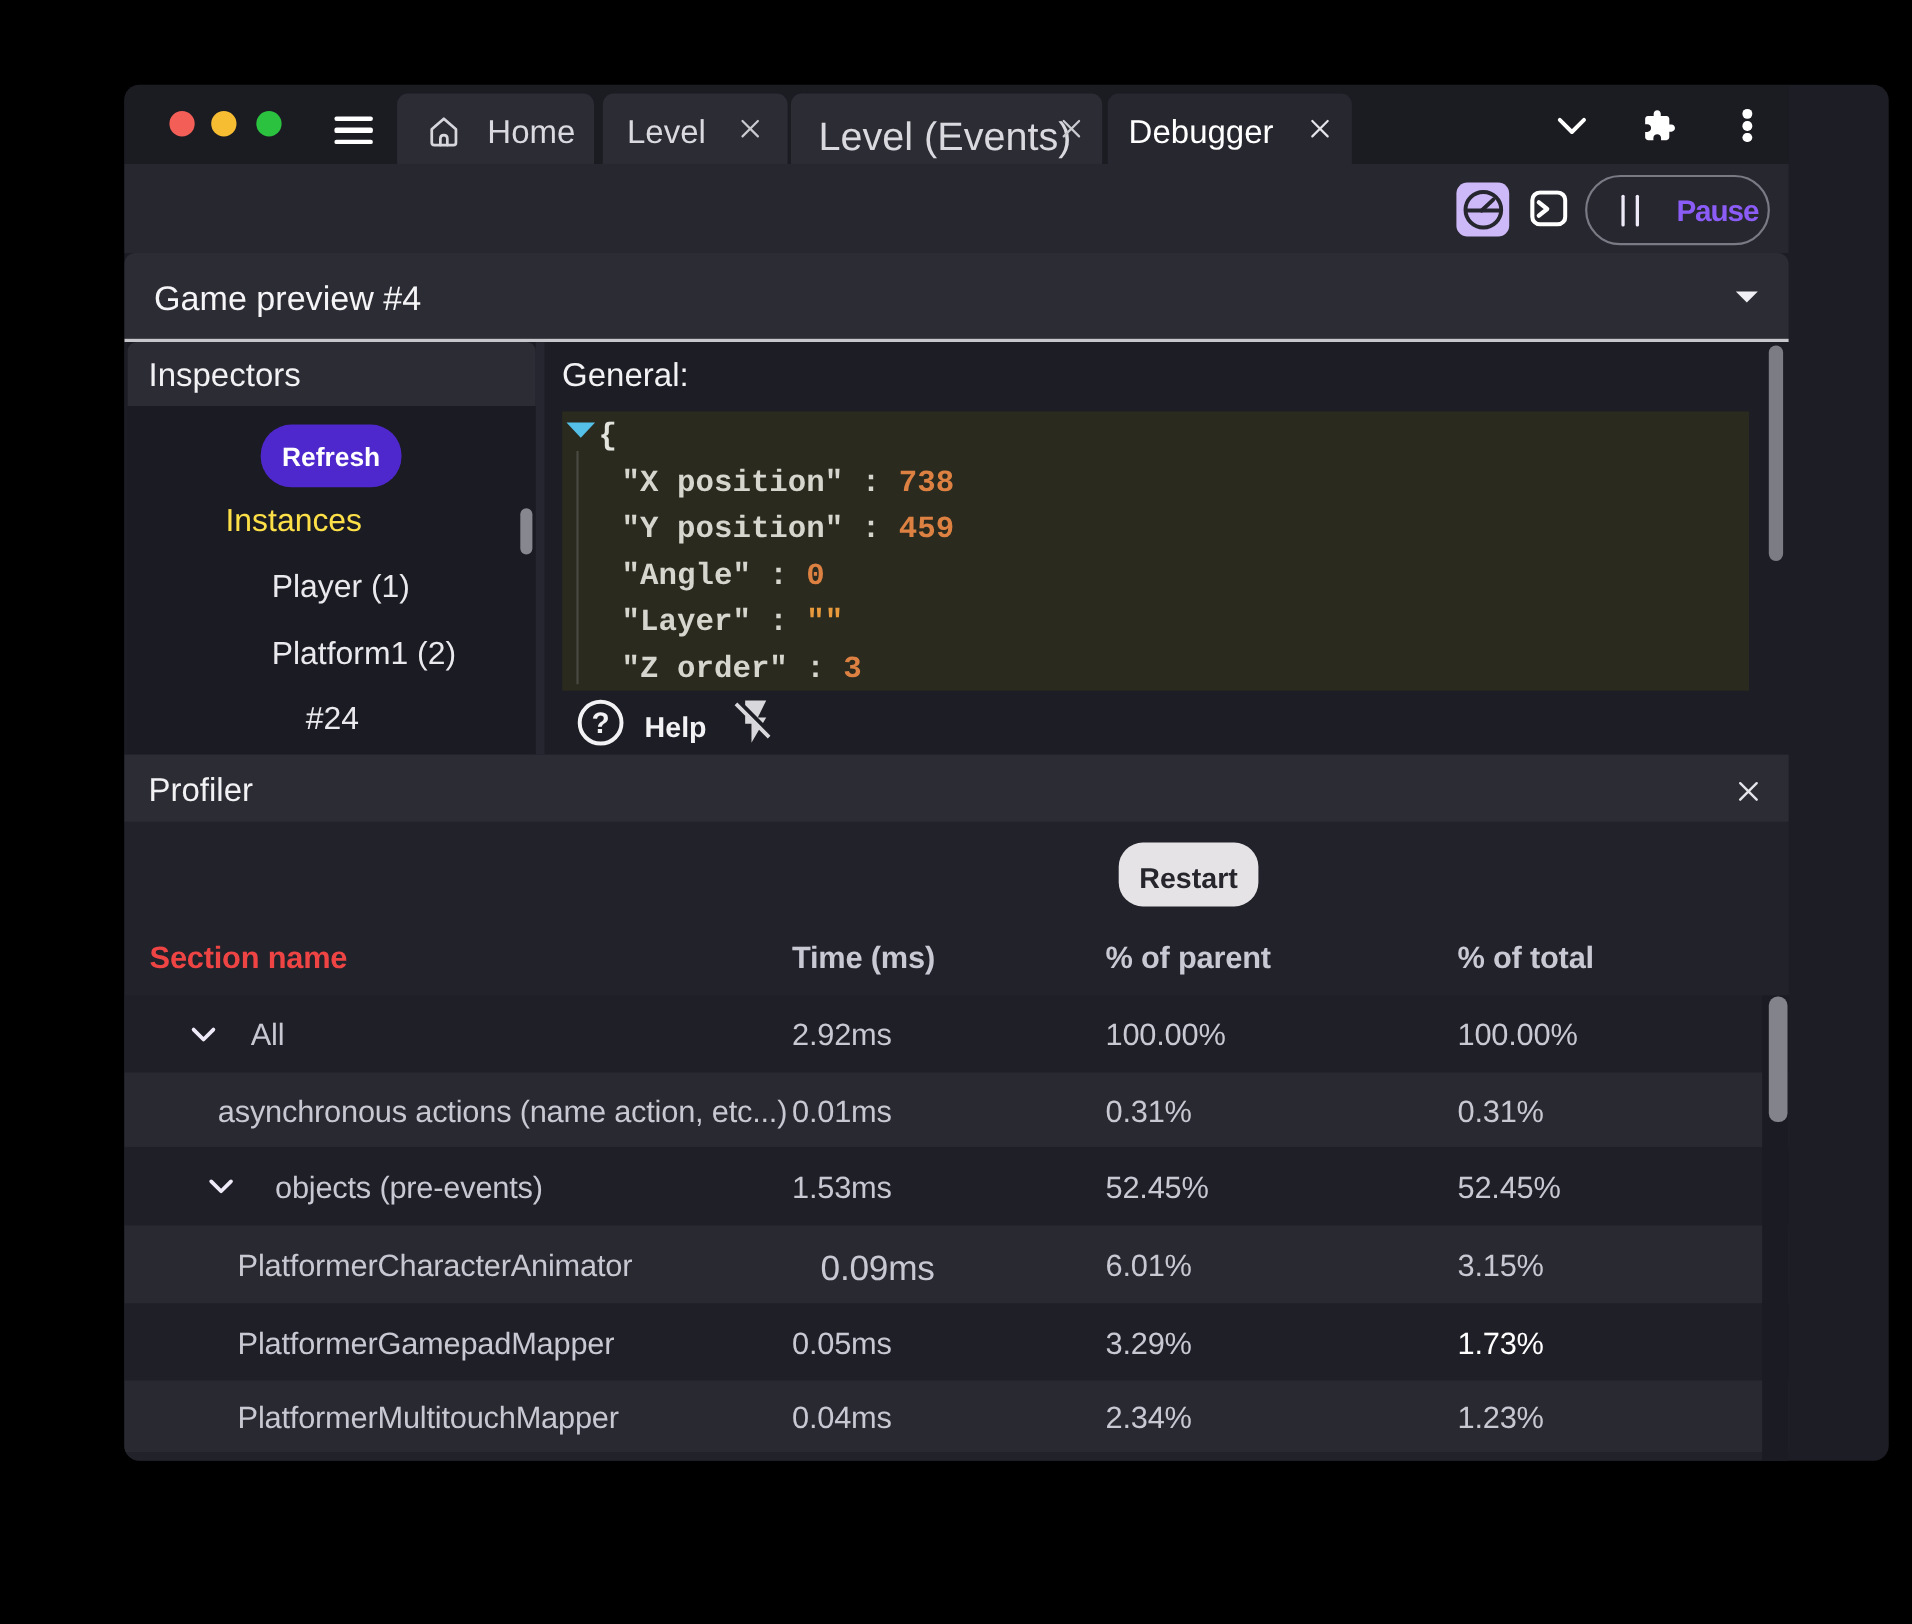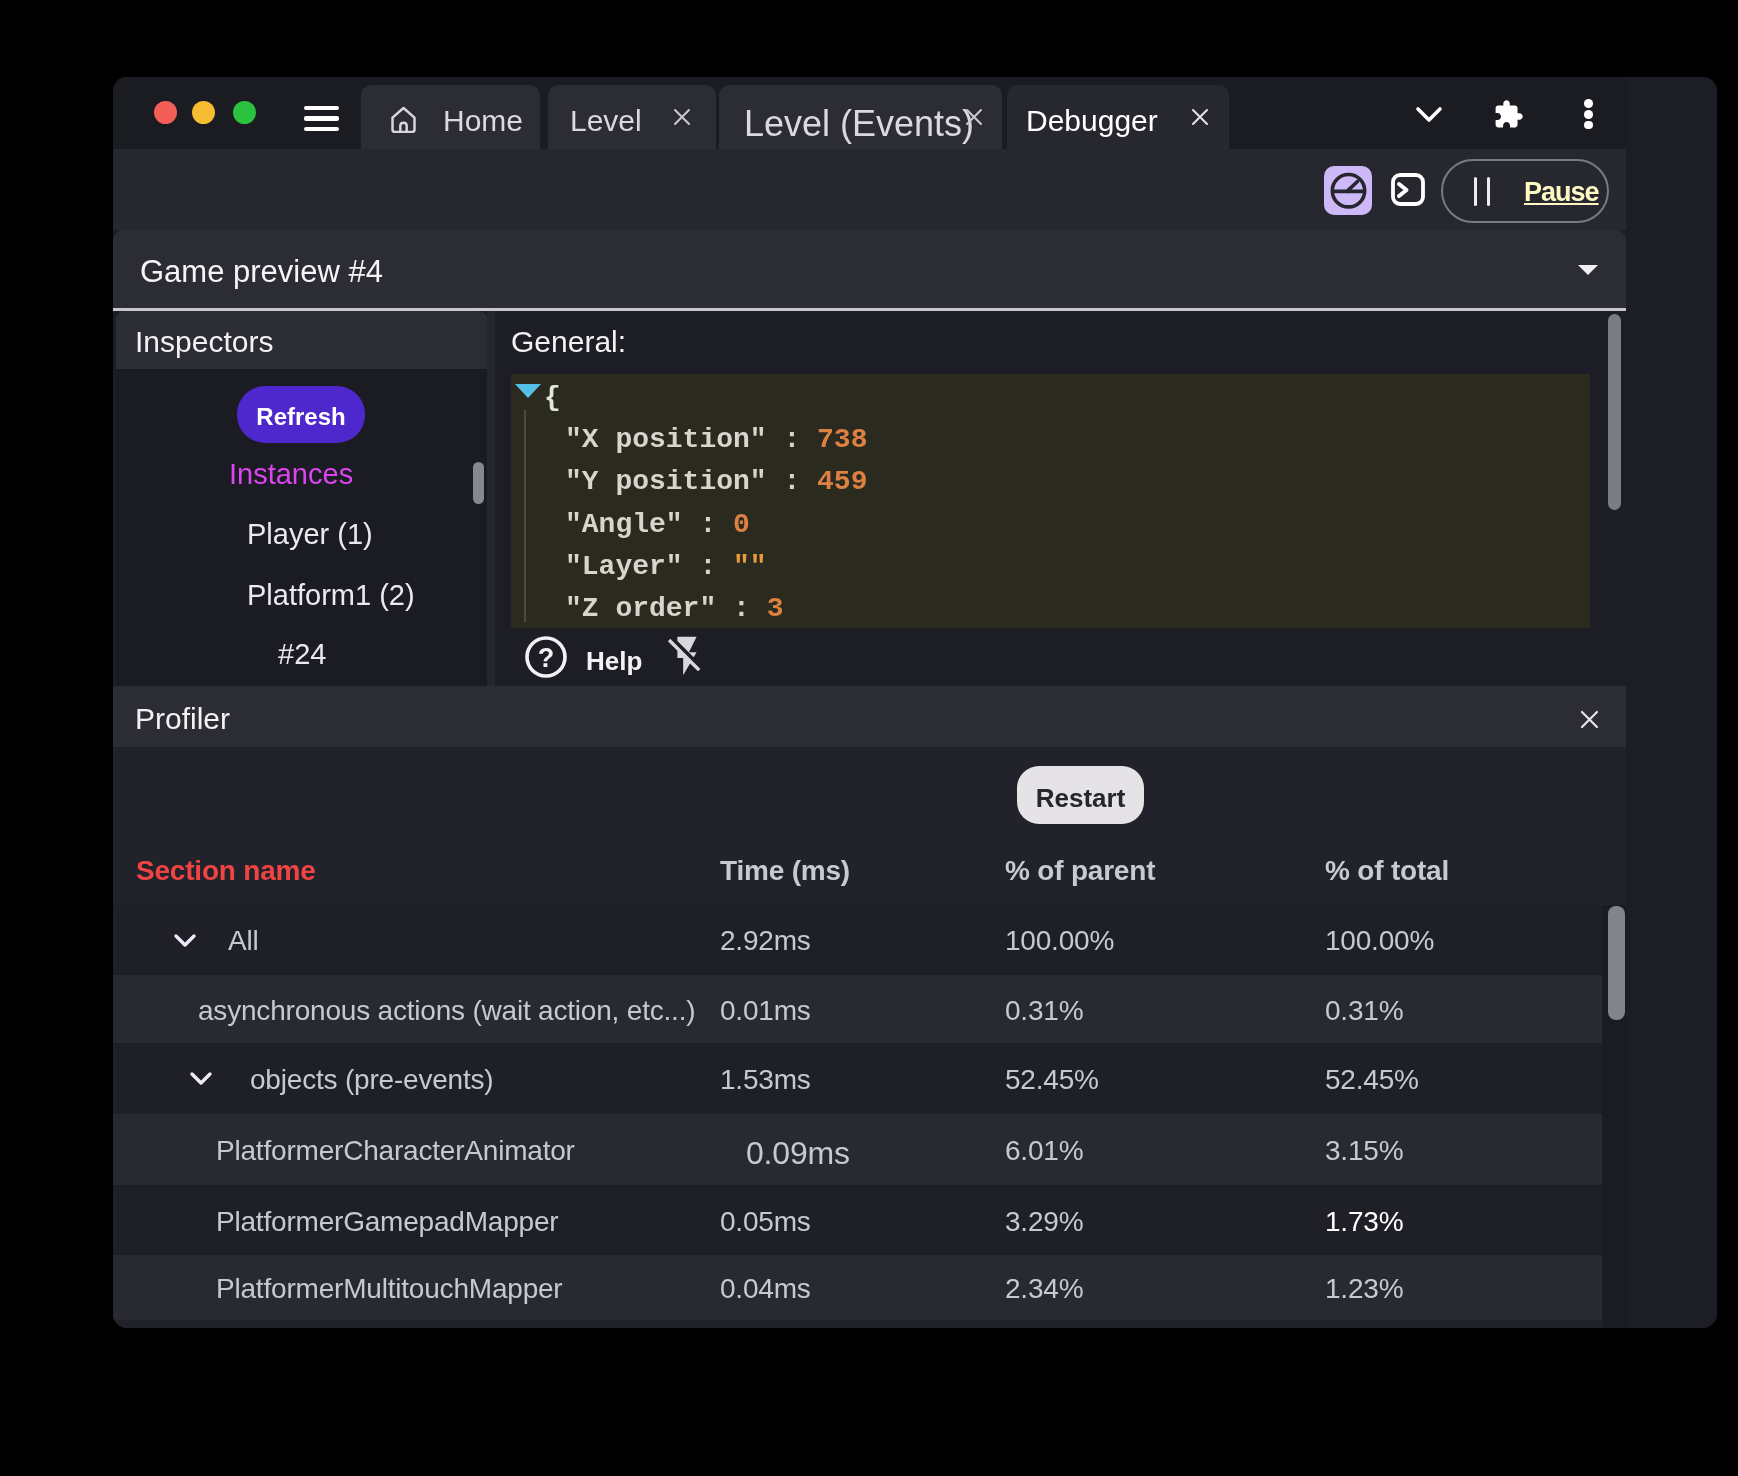--- a/index.html
+++ b/index.html
@@ -62,36 +62,36 @@
     <path d="M8.3 25.4 H40.7"></path>
     <path d="M23 25.4 L33.5 15.5" stroke-linecap="round"></path>
   </svg>
   <svg class="abs" style="left:1278px;top:96px;" width="34" height="33" viewBox="0 0 34 33" fill="none" stroke="#fff" stroke-linecap="round" stroke-linejoin="round">
     <rect x="2" y="2" width="30" height="29" rx="7" stroke-width="3.8"></rect>
     <path d="M8 11 L15.5 17 L8 23" stroke-width="4"></path>
   </svg>
   <div class="abs" style="left:1328px;top:81.6px;width:168px;height:64px;border:2px solid #7a7a85;border-radius:32px;"></div>
   <div class="abs" style="left:1360.5px;top:100.3px;width:3.6px;height:28.5px;background:#efeaf8;border-radius:2px;"></div>
   <div class="abs" style="left:1373.5px;top:100.3px;width:3.6px;height:28.5px;background:#efeaf8;border-radius:2px;"></div>
-  <div class="t" style="left:1411px;top:101.7px;font-size:27px;letter-spacing:-1px;font-weight:bold;color:#fef9c3;text-decoration:underline;">Pause</div>
+  <div class="t" style="left:1411px;top:101.7px;font-size:27px;letter-spacing:-1px;font-weight:bold;color:#8b5cf6;">Pause</div>
 
   <div class="abs" style="left:0;top:153px;width:1513px;height:78px;background:#2c2c35;border-radius:10px 10px 0 0;"></div>
   <div class="t" style="left:27px;top:179px;font-size:31px;font-weight:500;color:#f5f5f7;">Game preview #4</div>
   <div class="abs" style="left:1465px;top:188px;width:0;height:0;border-left:10px solid transparent;border-right:10px solid transparent;border-top:10.6px solid #f0f0f4;"></div>
   <div class="abs" style="left:0;top:231px;width:1513px;height:3px;background:#c6c6cc;"></div>
 
   <div class="abs" style="left:0;top:234px;width:1513px;height:375px;background:#1d1d25;"></div>
 
   <div class="abs" style="left:3px;top:234px;width:371px;height:375px;background:#1b1b23;"></div>
   <div class="abs" style="left:374px;top:234px;width:8px;height:375px;background:#262630;"></div>
   <div class="abs" style="left:3px;top:234px;width:371px;height:58px;background:#2c2c35;border-radius:8px 8px 0 0;"></div>
   <div class="t" style="left:22px;top:249.6px;font-size:30px;color:#f2f2f4;">Inspectors</div>
   <div class="abs" style="left:124px;top:309px;width:128px;height:57px;background:#4f28cd;border-radius:28px;"></div>
   <div class="t" style="left:124px;top:327.5px;width:128px;text-align:center;font-size:24px;font-weight:bold;color:#fff;">Refresh</div>
-  <div class="t" style="left:116px;top:382.9px;font-size:29px;color:#d946ef;">Instances</div>
+  <div class="t" style="left:92px;top:382.9px;font-size:29px;color:#fde047;">Instances</div>
   <div class="t" style="left:134px;top:442.9px;font-size:29px;color:#eaeaee;">Player (1)</div>
   <div class="t" style="left:134px;top:503.9px;font-size:29px;color:#eaeaee;">Platform1 (2)</div>
   <div class="t" style="left:165px;top:563.4px;font-size:29px;color:#eaeaee;">#24</div>
   <div class="abs" style="left:360px;top:385px;width:11px;height:42px;border-radius:5.5px;background:#87878f;"></div>
 
   <div class="t" style="left:398px;top:250.1px;font-size:30px;color:#f2f2f4;">General:</div>
   <div class="abs" style="left:398px;top:297px;width:1079px;height:254px;background:#2a2a1f;"></div>
   <div class="abs" style="left:402px;top:307px;width:0;height:0;border-left:13px solid transparent;border-right:13px solid transparent;border-top:14px solid #55c1e8;"></div>
   <div class="abs" style="left:411px;top:333px;width:2px;height:212px;background:#4a4a42;"></div>
   <div class="t mono" style="left:431px;top:306.8px;font-size:28px;font-weight:bold;color:#e4e4de;font-family:'Liberation Mono',monospace;">{</div>
@@ -131,21 +131,21 @@
   <div class="abs" style="left:0;top:1037px;width:1513px;height:71px;background:#292932;"></div>
   <div class="abs" style="left:0;top:1108px;width:1513px;height:70px;background:#1f1f28;"></div>
   <div class="abs" style="left:0;top:1178px;width:1513px;height:65px;background:#292932;"></div>
   <svg class="abs" style="left:59px;top:852px;" width="26" height="22" viewBox="0 0 26 22" fill="none" stroke="#efeaf8" stroke-width="3.4" stroke-linecap="round" stroke-linejoin="round">
       <path d="M4 7 L13 16 L22 7"></path>
     </svg>
   <div class="t" style="left:115px;top:849.9px;font-size:28px;letter-spacing:-0.2px;color:#c8c8d2;">All</div>
   <div class="t" style="left:607px;top:849.9px;font-size:28px;letter-spacing:-0.2px;color:#c8c8d2;">2.92ms</div>
   <div class="t" style="left:892px;top:849.9px;font-size:28px;letter-spacing:-0.2px;color:#c8c8d2;">100.00%</div>
   <div class="t" style="left:1212px;top:849.9px;font-size:28px;letter-spacing:-0.2px;color:#c8c8d2;">100.00%</div>
-  <div class="t" style="left:85px;top:919.9px;font-size:28px;letter-spacing:-0.2px;color:#c8c8d2;">asynchronous actions (wait action, etc...)</div>
+  <div class="t" style="left:85px;top:919.9px;font-size:28px;letter-spacing:-0.2px;color:#c8c8d2;">asynchronous actions (name action, etc...)</div>
   <div class="t" style="left:607px;top:919.9px;font-size:28px;letter-spacing:-0.2px;color:#c8c8d2;">0.01ms</div>
   <div class="t" style="left:892px;top:919.9px;font-size:28px;letter-spacing:-0.2px;color:#c8c8d2;">0.31%</div>
   <div class="t" style="left:1212px;top:919.9px;font-size:28px;letter-spacing:-0.2px;color:#c8c8d2;">0.31%</div>
   <svg class="abs" style="left:75px;top:990px;" width="26" height="22" viewBox="0 0 26 22" fill="none" stroke="#efeaf8" stroke-width="3.4" stroke-linecap="round" stroke-linejoin="round">
       <path d="M4 7 L13 16 L22 7"></path>
     </svg>
   <div class="t" style="left:137px;top:988.9px;font-size:28px;letter-spacing:-0.2px;color:#c8c8d2;">objects (pre-events)</div>
   <div class="t" style="left:607px;top:988.9px;font-size:28px;letter-spacing:-0.2px;color:#c8c8d2;">1.53ms</div>
   <div class="t" style="left:892px;top:988.9px;font-size:28px;letter-spacing:-0.2px;color:#c8c8d2;">52.45%</div>
   <div class="t" style="left:1212px;top:988.9px;font-size:28px;letter-spacing:-0.2px;color:#c8c8d2;">52.45%</div>

